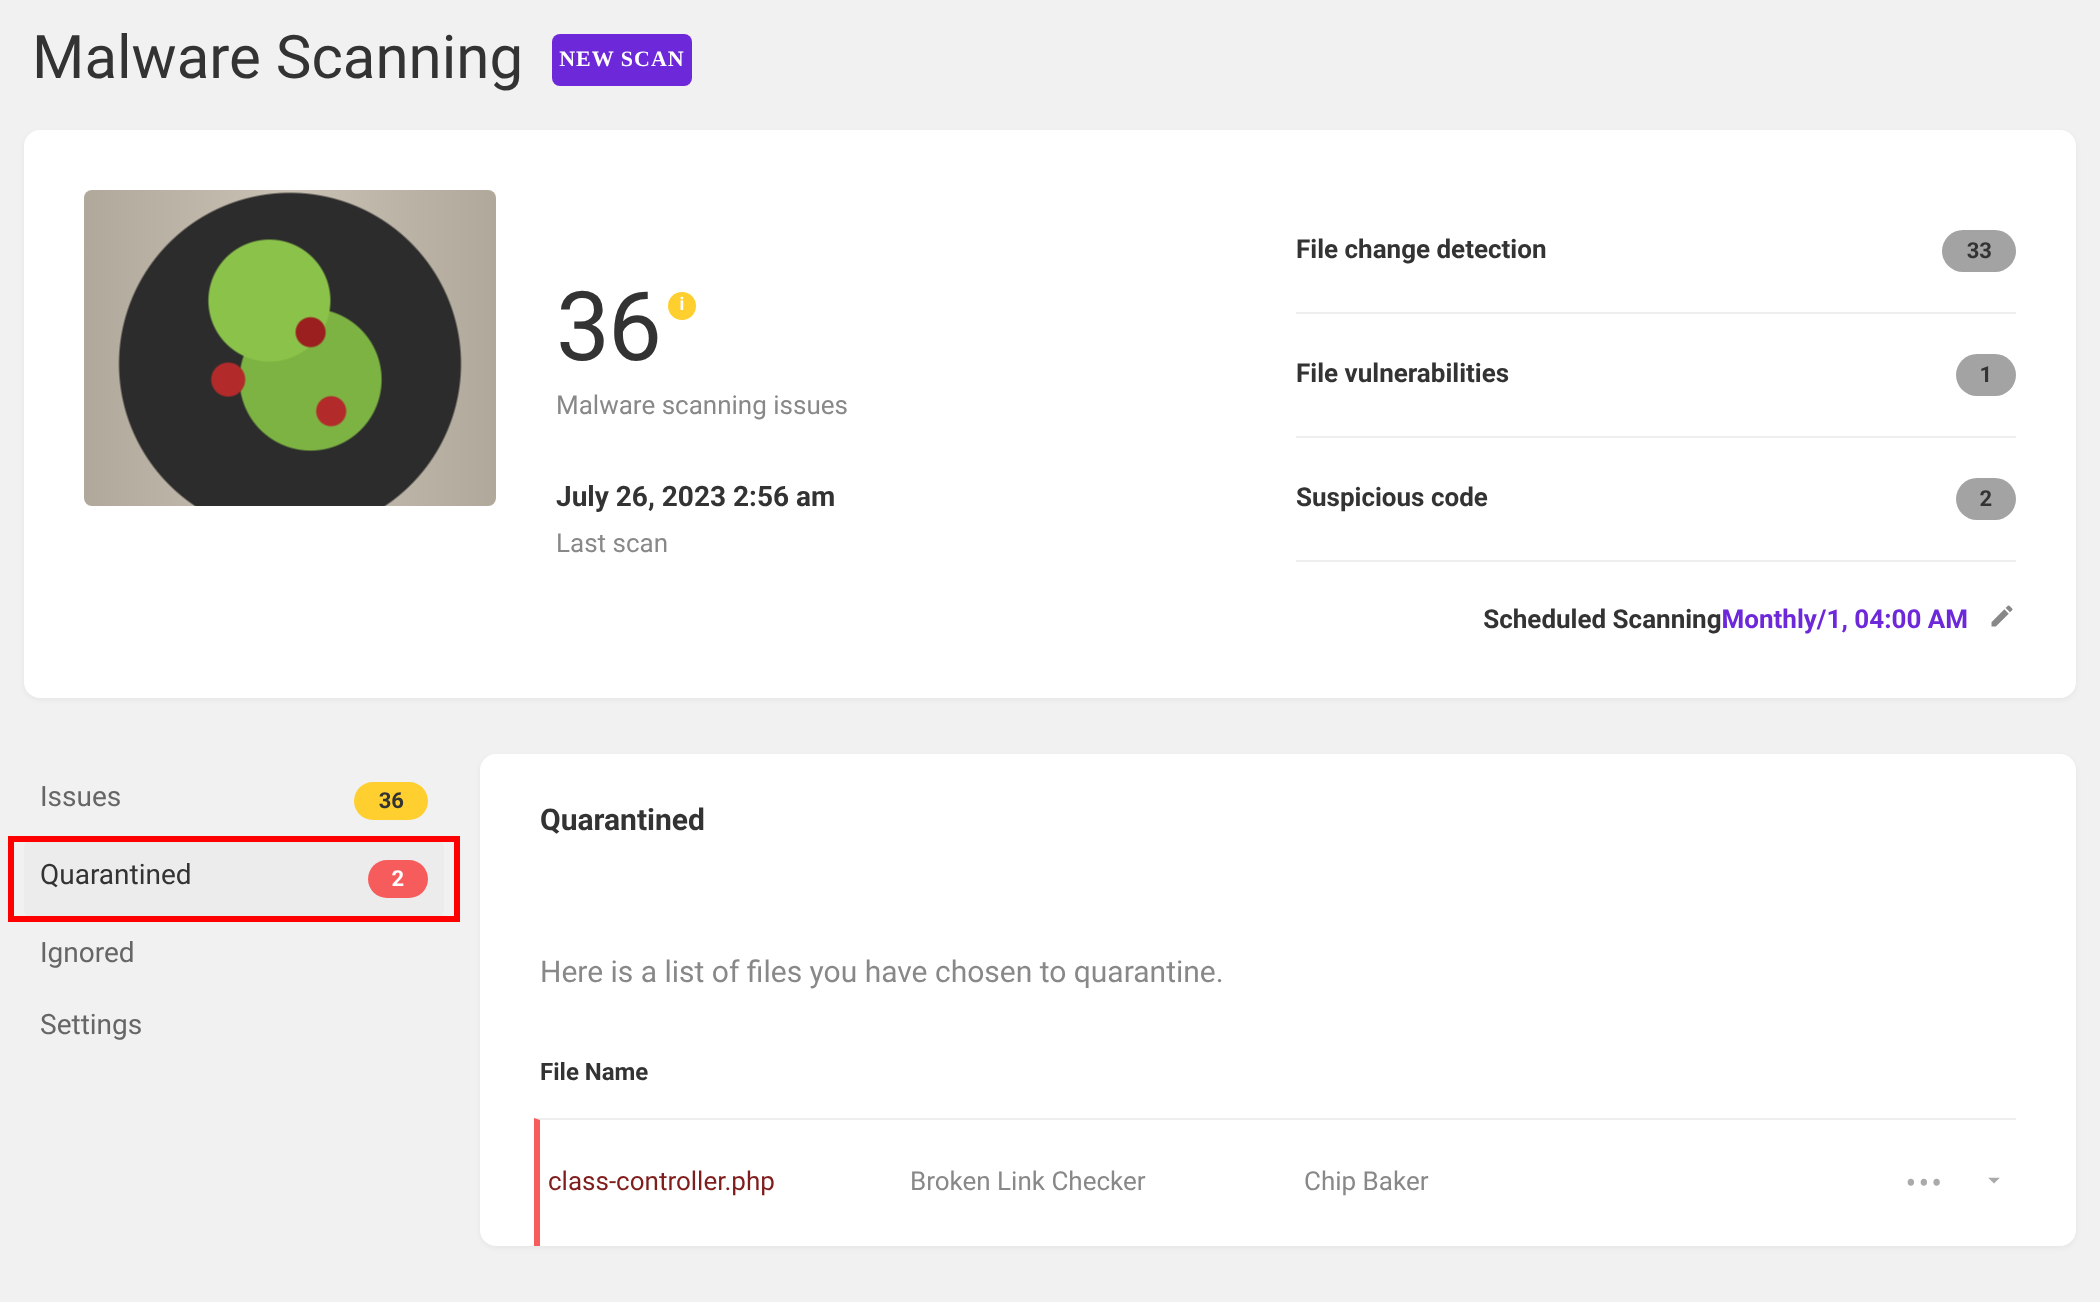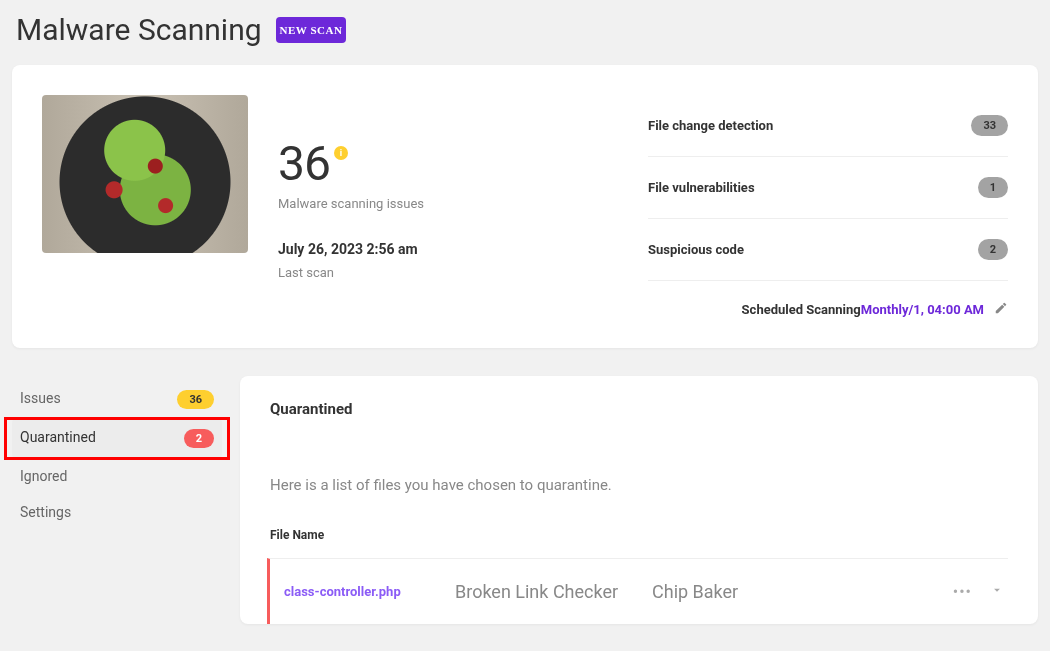--- a/index.html
+++ b/index.html
@@ -228,27 +228,27 @@
     .table-row {
       display: flex;
       align-items: center;
       border-left: 3px solid #f75c5c;
       border-top: 1px solid #eee;
       padding: 22px 0 22px 0;
       margin-left: -3px;
     }
     .table-row .col-file {
       font-size: 13px;
-      font-weight: 700;
-      color: #8b5cf6;
-      padding-left: 14px;
+      font-weight: 400;
+      color: #7f1d1d;
+      padding-left: 4px;
     }
     .table-row .col-plugin,
     .table-row .col-by {
-      font-size: 18px;
+      font-size: 13px;
       color: #888;
     }
     .row-actions {
       display: flex;
       gap: 18px;
       align-items: center;
       justify-content: flex-end;
       flex: 0 0 70px;
       padding-right: 4px;
     }

